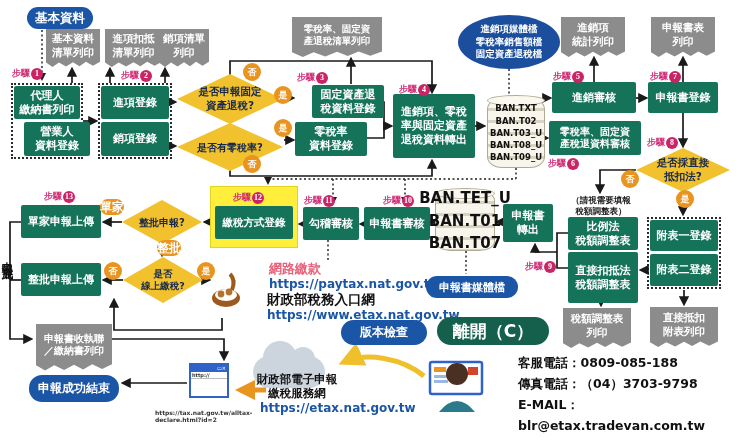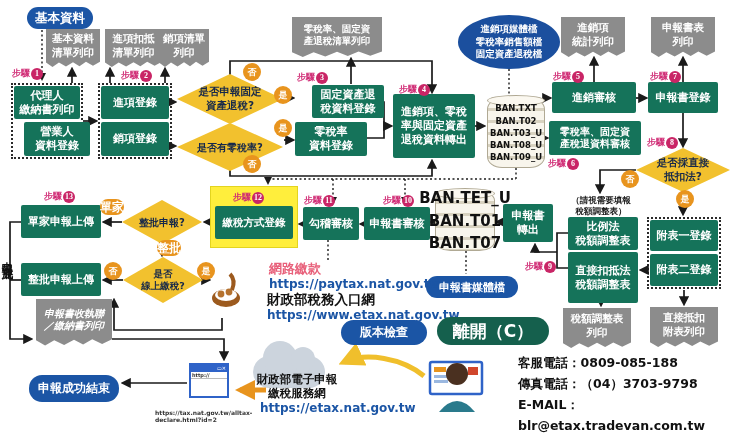--- a/index.html
+++ b/index.html
@@ -132,21 +132,21 @@
   <div class="abs ctr callout ml above" style="left:292px;top:17px;width:90px;height:42px;font-size:9.5px;">零稅率、固定資
 產退稅清單列印</div>
   <div class="abs ctr callout ml above" style="left:561px;top:17px;width:64px;height:42px;">進銷項
 統計列印</div>
   <div class="abs ctr callout ml above" style="left:651px;top:17px;width:64px;height:42px;">申報書表
 列印</div>
   <div class="abs ctr callout ml above" style="left:563px;top:308px;width:68px;height:42px;">稅額調整表
 列印</div>
   <div class="abs ctr callout ml above" style="left:650px;top:307px;width:68px;height:42px;">直接抵扣
 附表列印</div>
-  <div class="abs ctr callout ml above" style="left:36px;top:299px;width:76px;height:49px;font-size:10px;font-style:italic;">申報書收執聯
+  <div class="abs ctr callout ml above" style="left:36px;top:324px;width:76px;height:49px;font-size:10px;">申報書收執聯
 ／繳納書列印</div>
 
   <div class="abs step" style="left:12px;top:67px;">
       <span>步驟</span>
       <span class="n">1</span>
     </div>
   <div class="abs step" style="left:121px;top:69px;">
       <span>步驟</span>
       <span class="n">2</span>
     </div>

